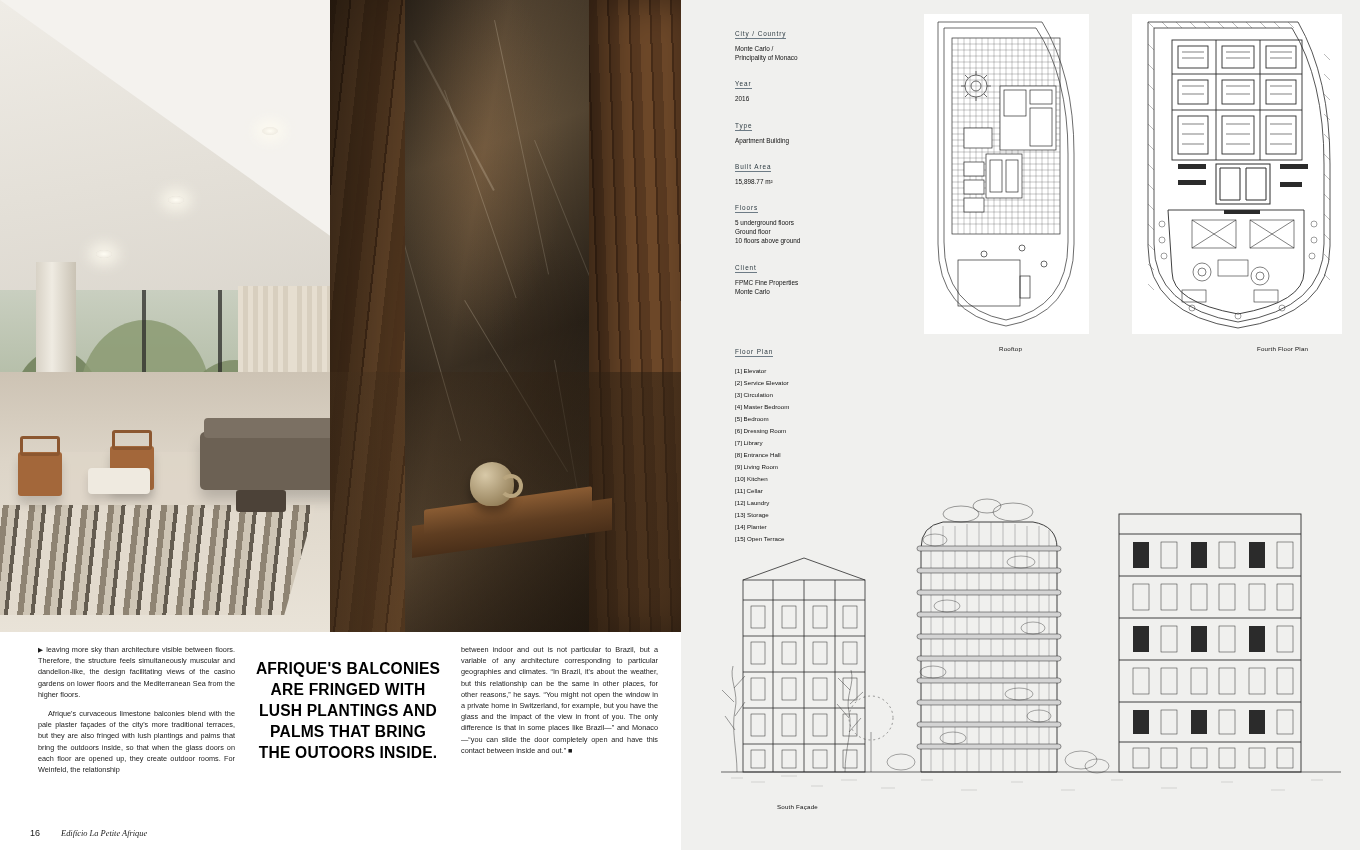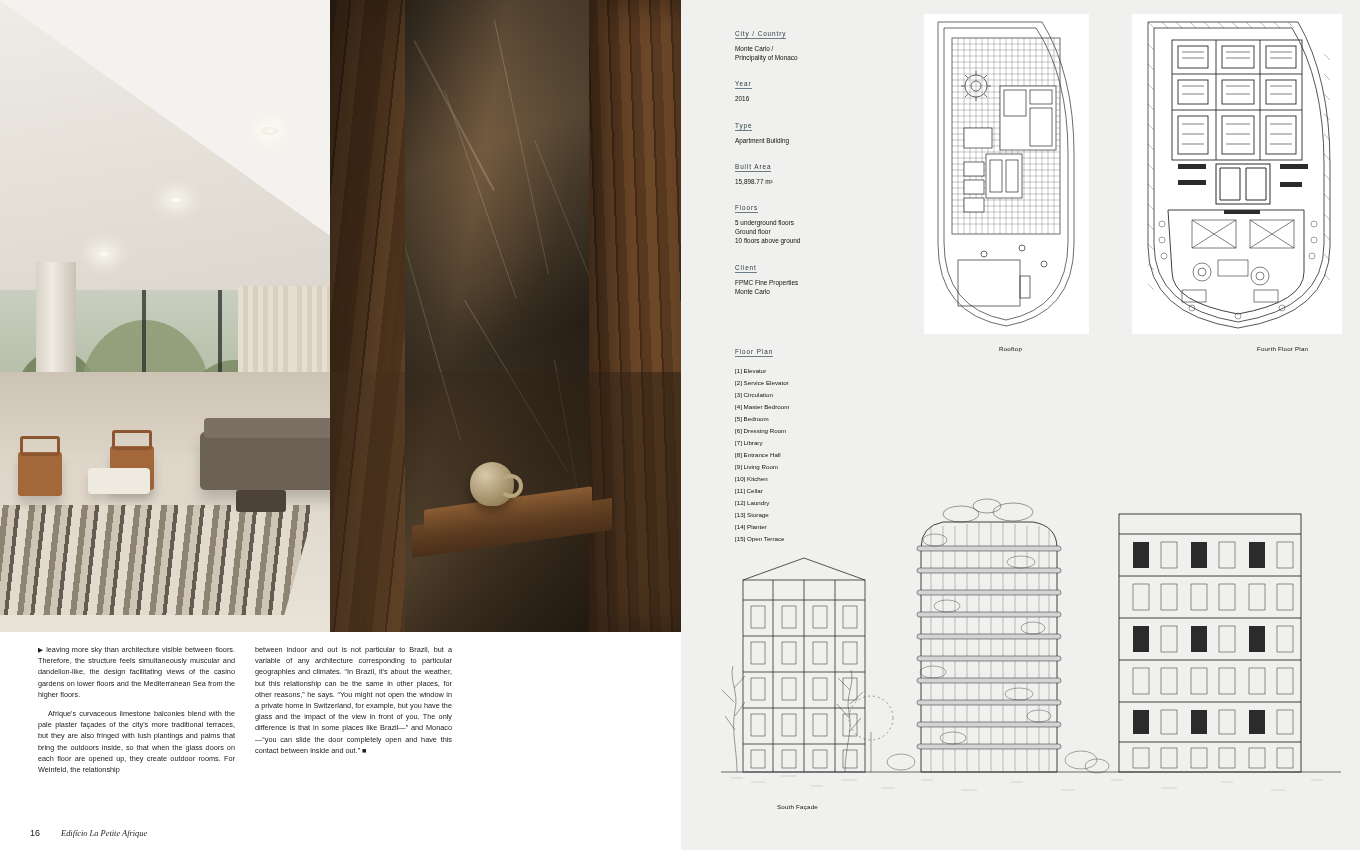--- a/index.html
+++ b/index.html
@@ -445,20 +445,21 @@
 
     <div class="left-text">
       <div class="cols">
 
         <div class="col-body">
           <p><span class="arrow-marker">▶</span>
             <span>leaving more sky than architecture visible between floors. Therefore, the structure feels simultaneously muscular and dandelion-like, the design facilitating views of the casino gardens on lower floors and the Mediterranean Sea from the higher floors.</span></p>
           <p class="indent">Afrique's curvaceous limestone balconies blend with the pale plaster façades of the city's more traditional terraces, but they are also fringed with lush plantings and palms that bring the outdoors inside, so that when the glass doors on each floor are opened up, they create outdoor rooms. For Weinfeld, the relationship</p>
         </div>
 
+        <div class="pull-quote">AFRIQUE'S BALCONIES ARE FRINGED WITH LUSH PLANTINGS AND PALMS THAT BRING THE OUTOORS INSIDE.</div>
 
         <div class="col-body">
           <p>between indoor and out is not particular to Brazil, but a variable of any architecture corresponding to particular geographies and climates. “In Brazil, it's about the weather, but this relationship can be the same in other places, for other reasons,” he says. “You might not open the window in a private home in Switzerland, for example, but you have the glass and the impact of the view in front of you. The only difference is that in some places like Brazil—” and Monaco—“you can slide the door completely open and have this contact between inside and out.” ■</p>
         </div>
 
       </div>
 
       <div class="footer-left">
         <span class="folio">16</span>
         <span class="footer-title">Edifício La Petite Afrique</span>

